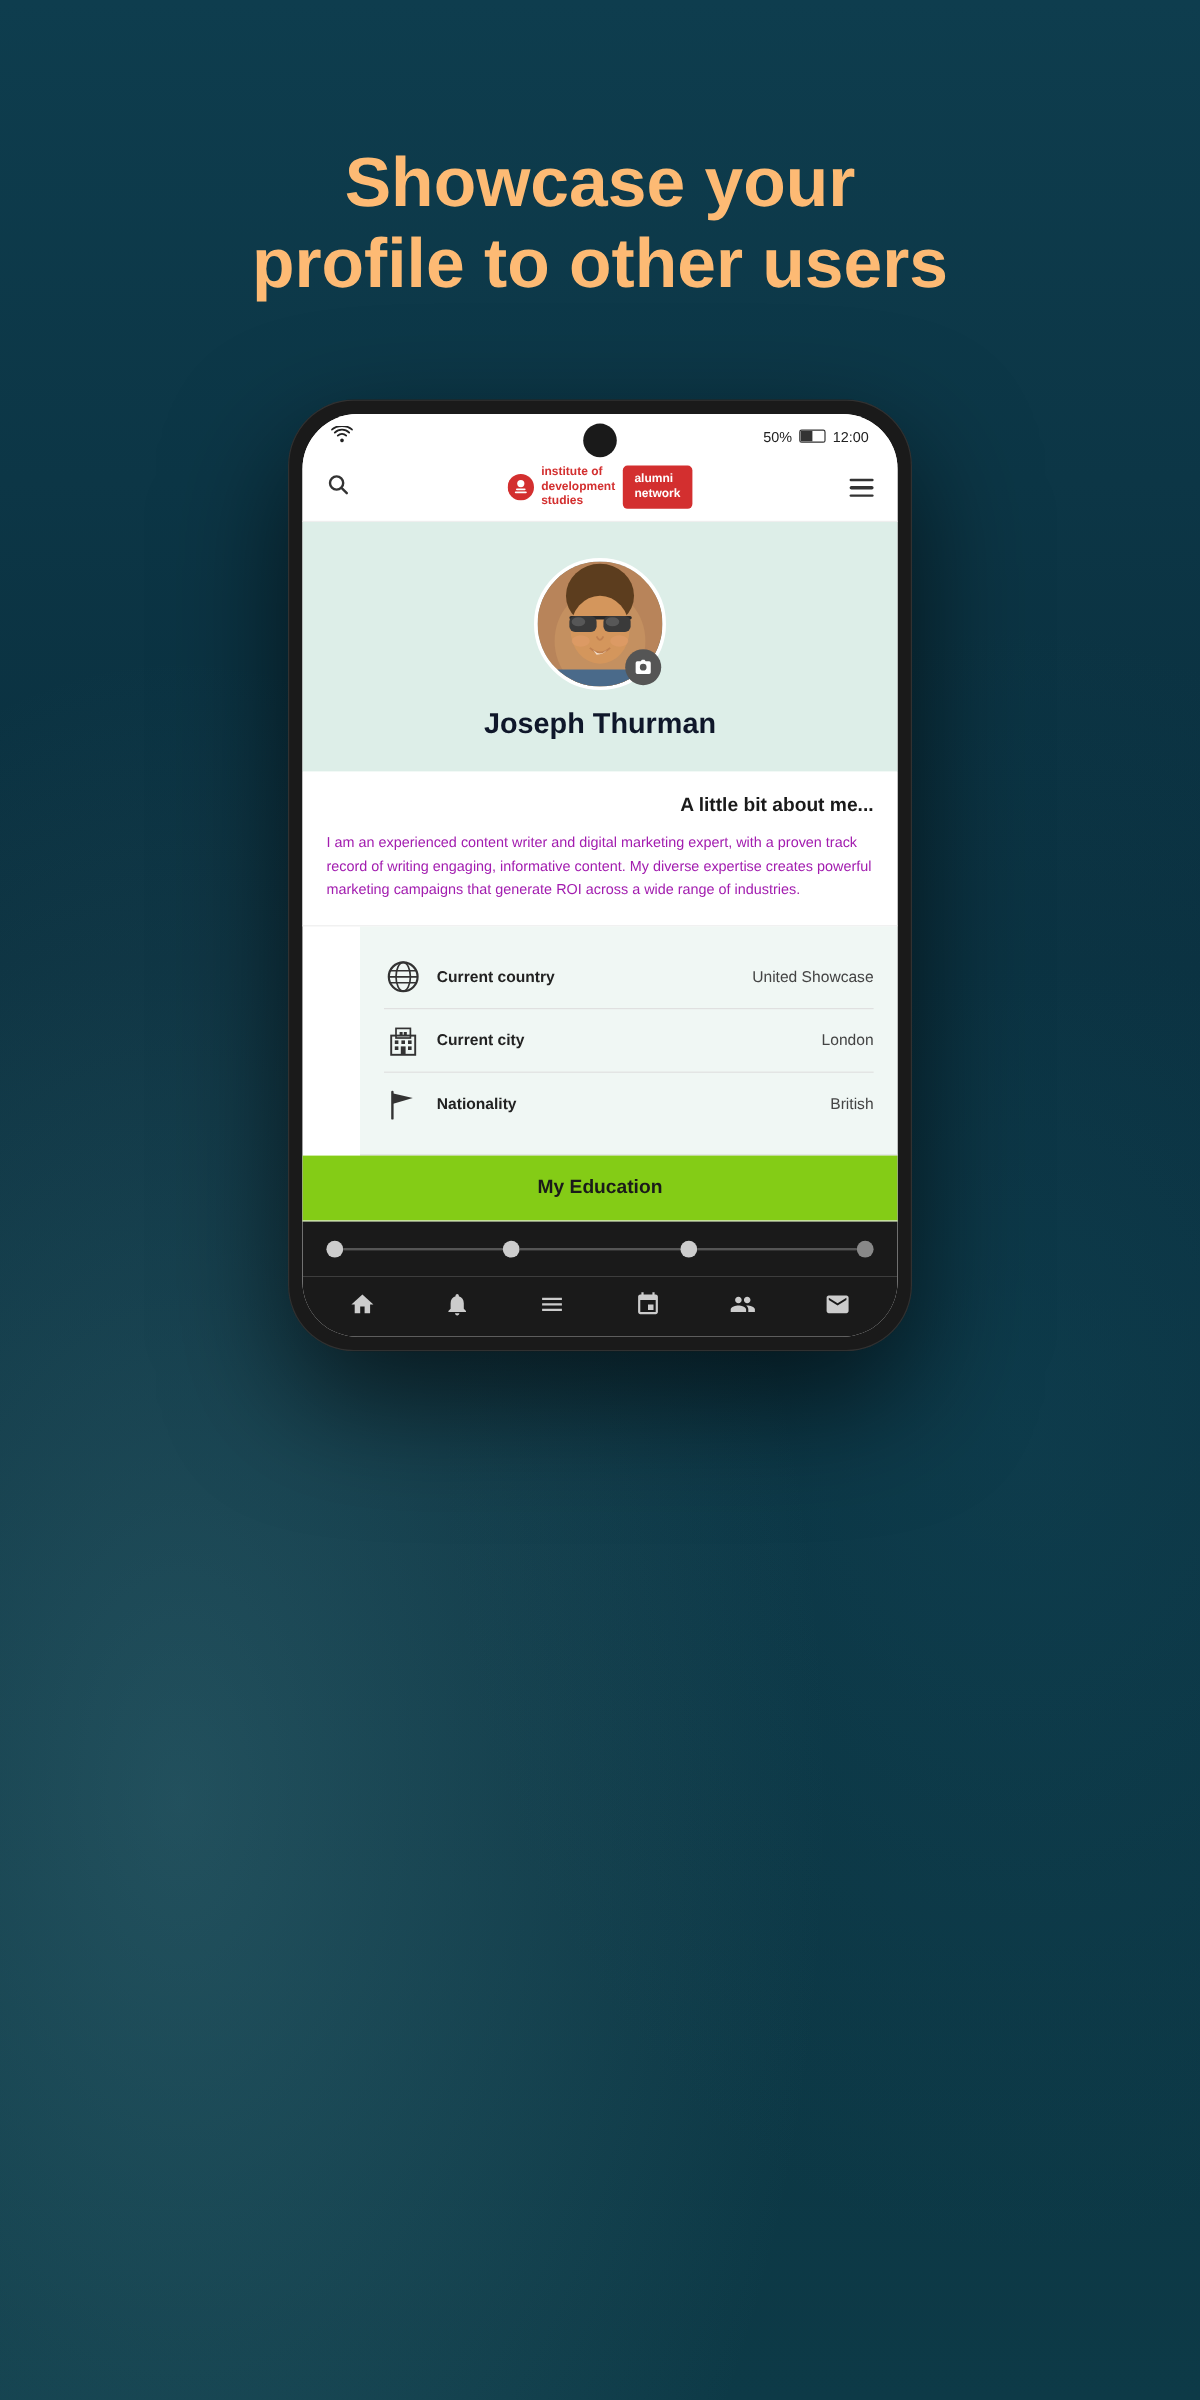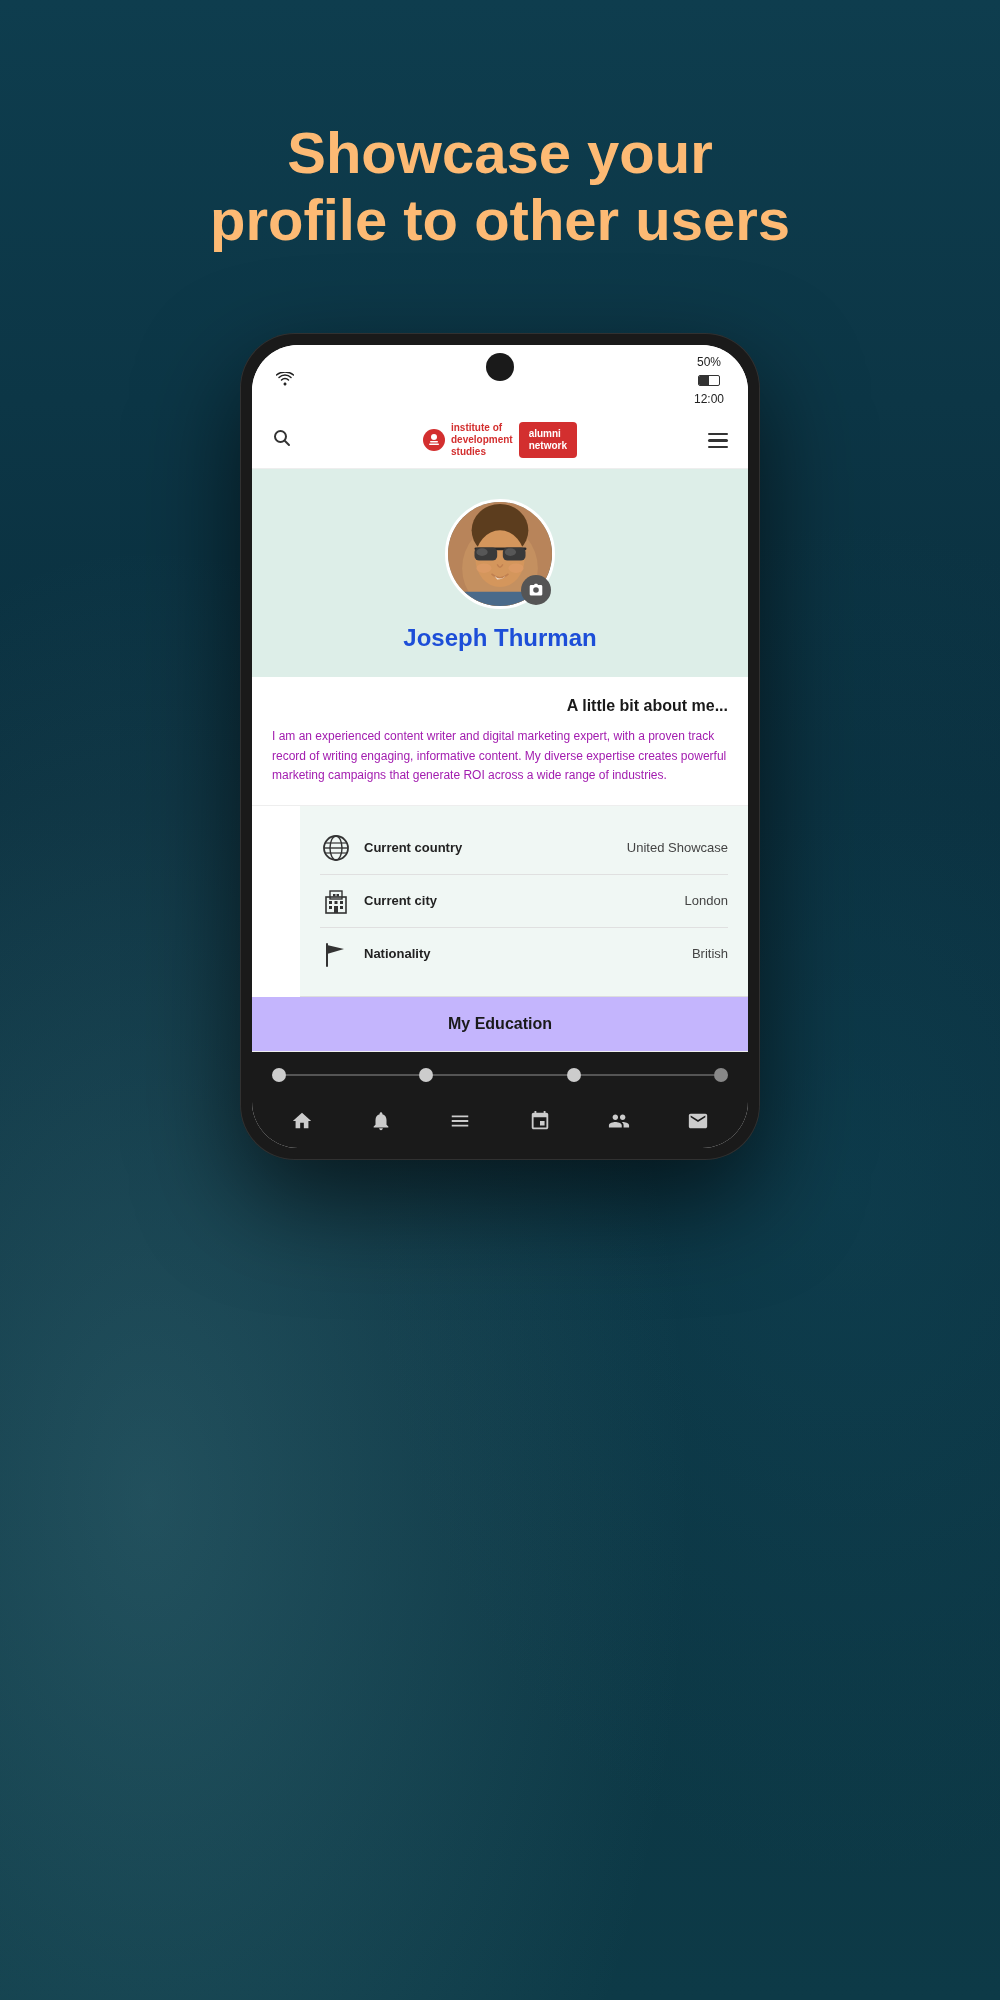--- a/index.html
+++ b/index.html
@@ -85,21 +85,20 @@
       border-radius: 50%;
     }
 
     .status-right {
       display: flex;
       align-items: center;
       gap: 6px;
       font-size: 12px;
       font-weight: 500;
       color: #222;
-      flex-direction: column;
     }
 
     .battery {
       display: flex;
       align-items: center;
       gap: 2px;
     }
 
     .battery-body {
       width: 22px;
@@ -234,21 +233,21 @@
       display: flex;
       align-items: center;
       justify-content: center;
       color: white;
       font-size: 14px;
     }
 
     .profile-name {
       font-size: 24px;
       font-weight: 600;
-      color: #1d4ed8;
+      color: #0f172a;
       text-align: center;
     }
 
     
     .about-section {
       padding: 20px;
       background: white;
       border-bottom: 1px solid #eee;
     }
 
@@ -301,21 +300,21 @@
       flex: 1;
     }
 
     .info-value {
       font-size: 13px;
       color: #444;
     }
 
     
     .education-section {
-      background: #c4b5fd;
+      background: #84cc16;
       padding: 18px 20px;
       border-bottom: 1px solid #eee;
     }
 
     .education-title {
       font-size: 16px;
       font-weight: 700;
       color: #1a1a1a;
       text-align: center;
     }

